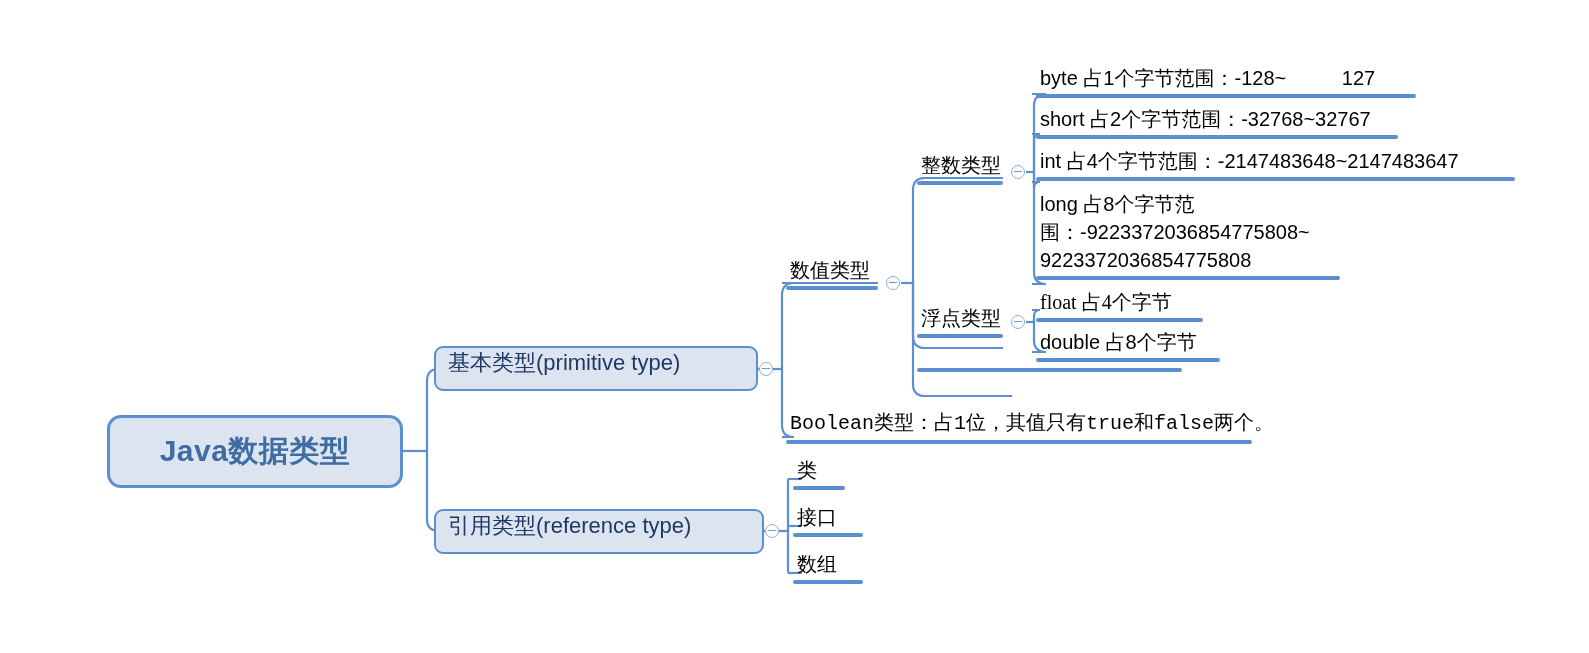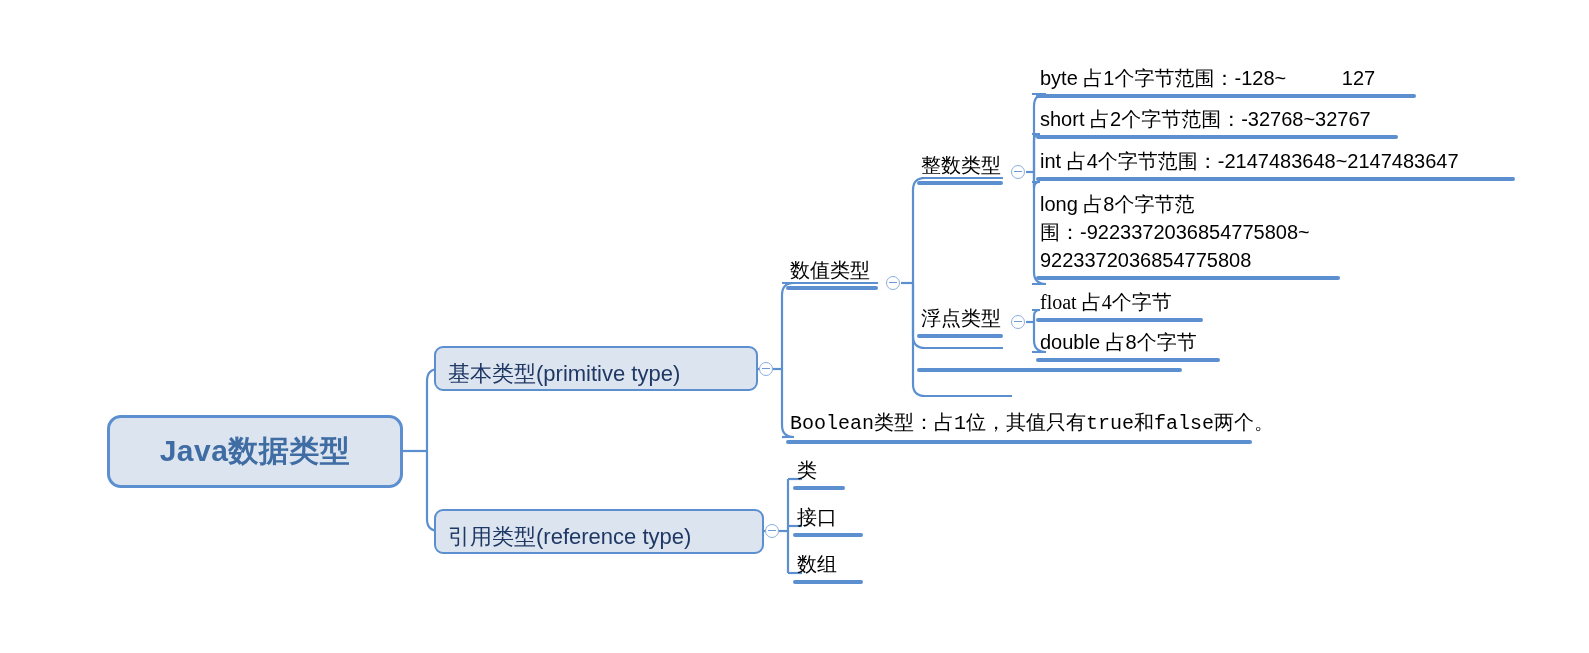--- a/index.html
+++ b/index.html
@@ -53,21 +53,21 @@
   }
 
   
   .box-node {
     position: absolute;
     background: #dce4f0;
     border: 2px solid #5b8fd0;
     border-radius: 9px;
     box-sizing: border-box;
     display: flex;
-    align-items: flex-end;
+    align-items: flex-start;
     padding-left: 12px;
   }
   .box-node .label {
     font-size: 22px;
     color: #1f3864;
     white-space: nowrap;
   }
   #node-primitive { left: 434px; top: 346px; width: 324px; height: 45px; }
   #node-reference { left: 434px; top: 509px; width: 330px; height: 45px; }
 

